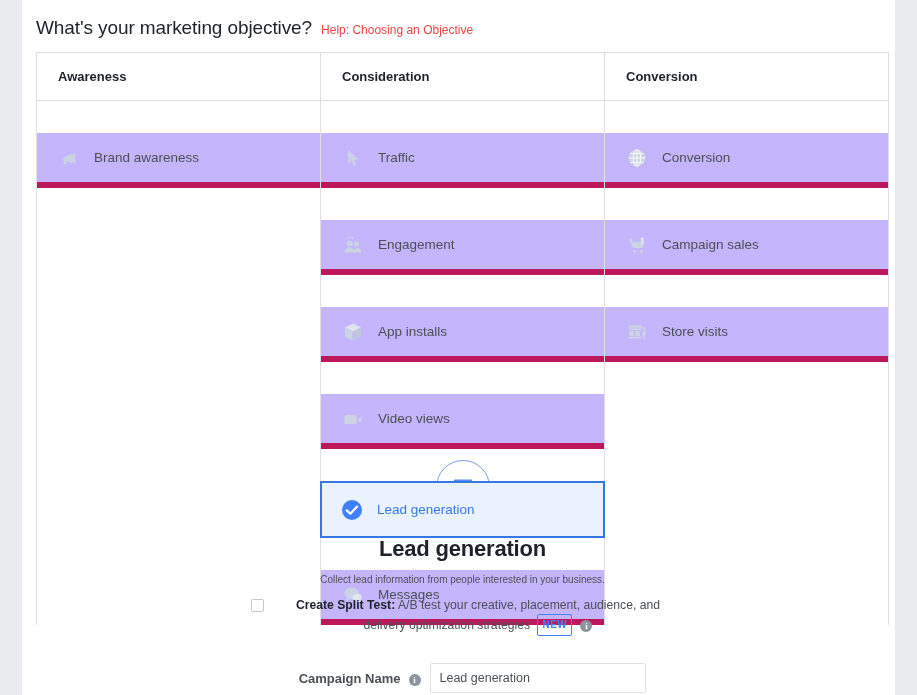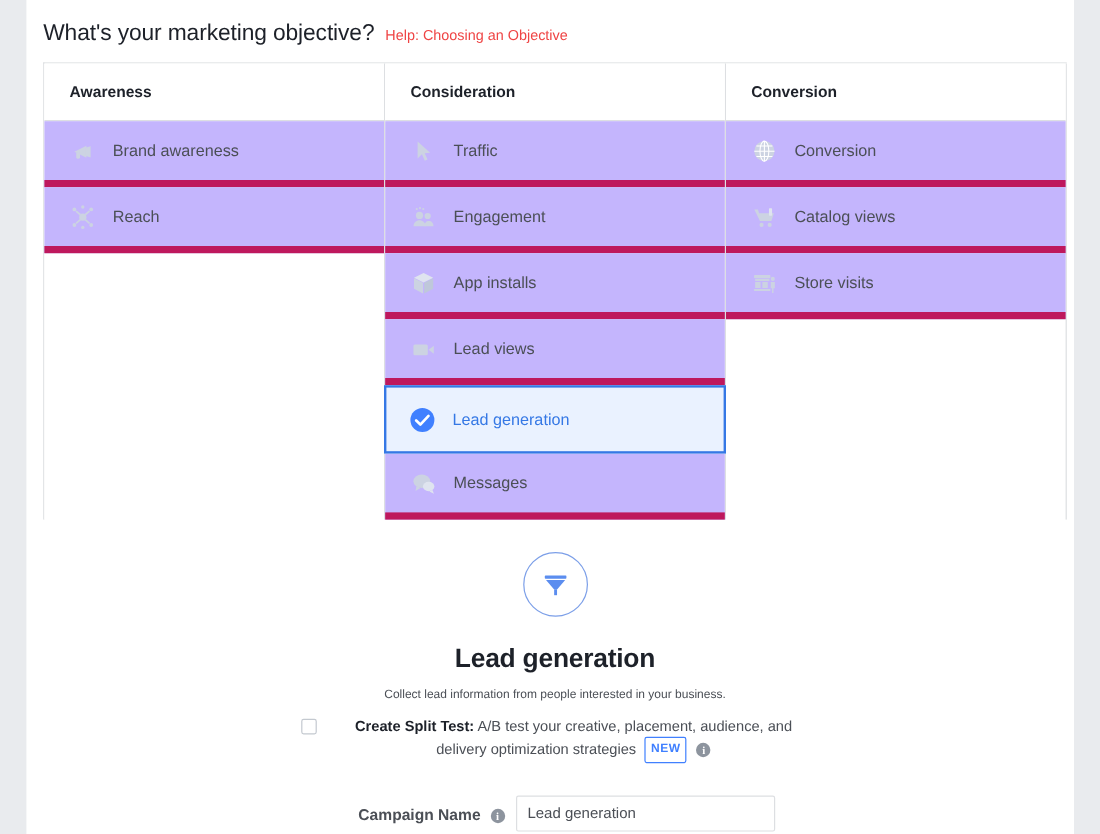--- a/index.html
+++ b/index.html
@@ -58,20 +58,21 @@
     display: flex;
     border-top: 1px solid #dddfe2;
     border-left: 1px solid #dddfe2;
   }
   .col {
     width: 284.3px;
     border-right: 1px solid #dddfe2;
     display: flex;
     flex-direction: column;
     background: #fff;
+    gap: 32px;
   }
 
   .col-head {
     height: 48px;
     display: flex;
     align-items: center;
     padding-left: 21px;
     font-size: 13px;
     font-weight: bold;
     color: #1d2129;
@@ -254,40 +255,20 @@
           <span class="icon">
             <svg width="22" height="22" viewBox="0 0 22 22">
               <path d="M4 11.5 L14 6.5 L14 16.5 Z" fill="#ccd3e2"></path>
               <path d="M13 8.2 L17.5 6.8 L17.5 16.2 L13 14.8 Z" fill="#ccd3e2"></path>
               <rect x="5.5" y="11.8" width="3.2" height="5.4" rx="1.2" fill="#ccd3e2"></rect>
             </svg>
           </span>
           <span class="item-label">Brand awareness</span>
         </div>
 
-        <div class="item">
-          <span class="icon">
-            <svg width="22" height="22" viewBox="0 0 22 22">
-              <circle cx="11" cy="11" r="3" fill="#ccd3e2"></circle>
-              <circle cx="4" cy="4.5" r="1.6" fill="#ccd3e2"></circle>
-              <circle cx="18" cy="4.5" r="1.6" fill="#ccd3e2"></circle>
-              <circle cx="4" cy="17.5" r="1.6" fill="#ccd3e2"></circle>
-              <circle cx="18" cy="17.5" r="1.6" fill="#ccd3e2"></circle>
-              <circle cx="11" cy="2.5" r="1.4" fill="#ccd3e2"></circle>
-              <circle cx="11" cy="19.5" r="1.4" fill="#ccd3e2"></circle>
-              <g stroke="#ccd3e2" stroke-width="1.5">
-                <line x1="5.4" y1="5.9" x2="9" y2="9"></line>
-                <line x1="16.6" y1="5.9" x2="13" y2="9"></line>
-                <line x1="5.4" y1="16.1" x2="9" y2="13"></line>
-                <line x1="16.6" y1="16.1" x2="13" y2="13"></line>
-              </g>
-            </svg>
-          </span>
-          <span class="item-label">Reach</span>
-        </div>
       </div>
 
       <div class="col">
         <div class="col-head">Consideration</div>
 
         <div class="item">
           <span class="icon">
             <svg width="22" height="22" viewBox="0 0 22 22">
               <path d="M6 3 L6 17 L9.6 13.6 L12 19 L14.3 17.9 L11.9 12.7 L16.5 12.2 Z" fill="#ccd3e2"></path>
             </svg>
@@ -321,21 +302,21 @@
           <span class="item-label">App installs</span>
         </div>
 
         <div class="item">
           <span class="icon">
             <svg width="22" height="22" viewBox="0 0 22 22">
               <rect x="2.5" y="7" width="12" height="9" rx="1.3" fill="#ccd3e2"></rect>
               <path d="M15.2 11.5 L19.5 8.2 L19.5 14.8 Z" fill="#ccd3e2"></path>
             </svg>
           </span>
-          <span class="item-label">Lead views</span>
+          <span class="item-label">Video views</span>
         </div>
 
         <div class="item selected">
           <span class="icon">
             <svg width="22" height="22" viewBox="0 0 22 22">
               <circle cx="11" cy="11" r="10" fill="#4080ff"></circle>
               <path d="M5.8 11.4 L9.3 14.8 L16.1 7.6" stroke="#ffffff" stroke-width="2.2" fill="none" stroke-linecap="round" stroke-linejoin="round"></path>
             </svg>
           </span>
           <span class="item-label">Lead generation</span>
@@ -375,21 +356,21 @@
 
         <div class="item">
           <span class="icon">
             <svg width="22" height="22" viewBox="0 0 22 22">
               <path d="M2.6 4.5 h3 l1 3.2 h12.3 l-2.1 6.4 H7.3 Z" fill="#ccd3e2"></path>
               <rect x="14.8" y="3.6" width="2.6" height="6.2" rx="0.6" fill="#dfe4ef"></rect>
               <circle cx="8.6" cy="17.4" r="1.7" fill="#ccd3e2"></circle>
               <circle cx="15.4" cy="17.4" r="1.7" fill="#ccd3e2"></circle>
             </svg>
           </span>
-          <span class="item-label">Catalog views</span>
+          <span class="item-label">Campaign sales</span>
         </div>
 
         <div class="item">
           <span class="icon">
             <svg width="22" height="22" viewBox="0 0 22 22">
               <rect x="2.4" y="4.2" width="13.6" height="2.6" rx="0.5" fill="#ccd3e2"></rect>
               <rect x="3.3" y="7.4" width="11.8" height="1.8" fill="#ccd3e2"></rect>
               <rect x="3.3" y="10" width="4.5" height="5" fill="#ccd3e2"></rect>
               <rect x="9.3" y="10" width="4.5" height="5" fill="#ccd3e2"></rect>
               <rect x="2.4" y="15.8" width="13.6" height="1.8" rx="0.4" fill="#ccd3e2"></rect>

